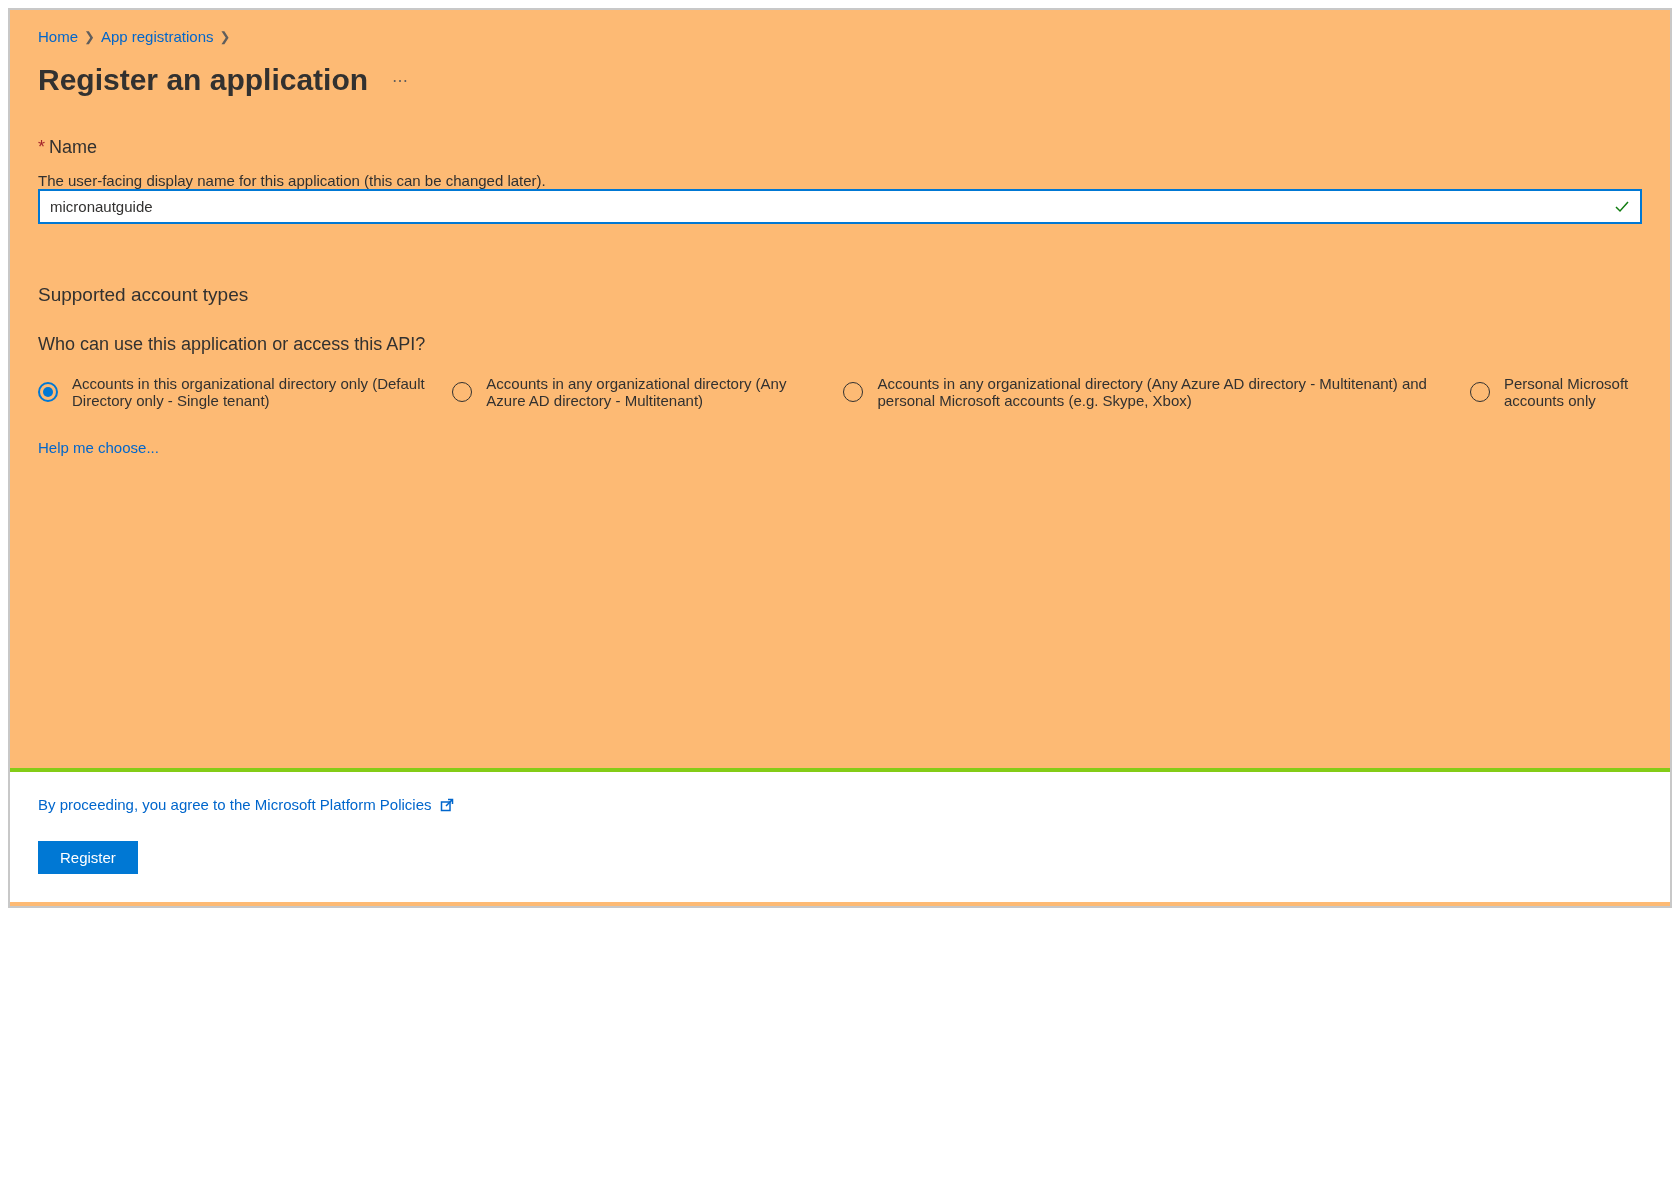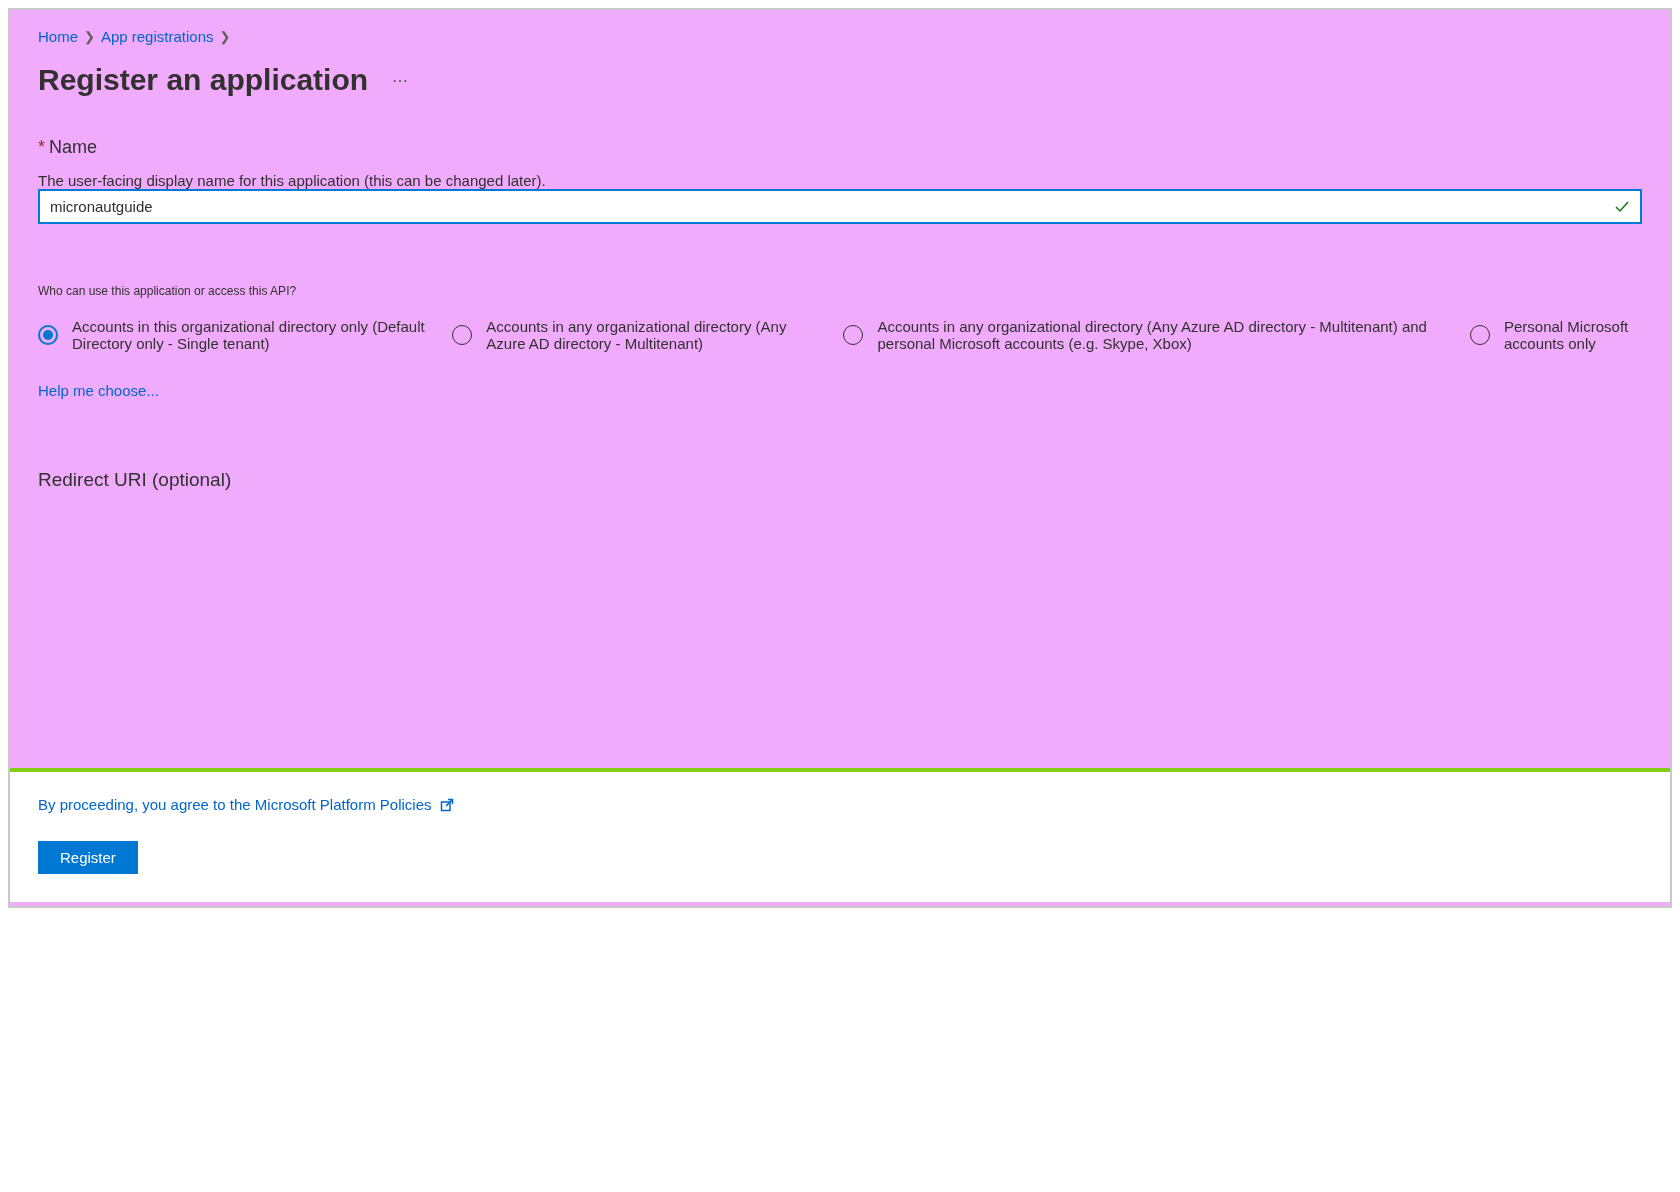--- a/index.html
+++ b/index.html
@@ -9,21 +9,21 @@
     }
     body {
       font-family: 'Segoe UI', -apple-system, BlinkMacSystemFont, sans-serif;
       background: #fff;
       color: #323130;
       font-size: 14px;
     }
     .container {
       border: 2px solid #c8c8c8;
       margin: 8px;
-      background: #f0abfc;
+      background: #fdba74;
       position: relative;
       min-height: 900px;
     }
     .content {
       padding: 18px 28px 0 28px;
     }
     .breadcrumb {
       display: flex;
       align-items: center;
       gap: 6px;
@@ -99,21 +99,21 @@
       stroke-width: 1.5;
       fill: none;
     }
     .section-heading {
       font-size: 19px;
       font-weight: 400;
       color: #323130;
       margin-bottom: 28px;
     }
     .section-question {
-      font-size: 12px;
+      font-size: 18px;
       color: #323130;
       margin-bottom: 20px;
     }
     .radio-group {
       display: flex;
       flex-direction: row;
       gap: 16px;
       margin-bottom: 30px;
     }
     .radio-option {
@@ -221,20 +221,21 @@
     <p class="field-description">The user-facing display name for this application (this can be changed later).</p>
     <div class="input-wrap">
       <input type="text" class="text-input" value="micronautguide" style="">
       <span class="check-icon">
         <svg viewBox="0 0 16 16">
             <path d="M2 8 L6 12 L14 3"></path>
           </svg>
       </span>
     </div>
 
+    <h2 class="section-heading">Supported account types</h2>
     <p class="section-question">Who can use this application or access this API?</p>
 
     <div class="radio-group">
       <div class="radio-option">
         <span class="radio-button checked"></span>
         <span class="radio-label">Accounts in this organizational directory only (Default Directory only - Single tenant)</span>
       </div>
       <div class="radio-option">
         <span class="radio-button unchecked"></span>
         <span class="radio-label">Accounts in any organizational directory (Any Azure AD directory - Multitenant)</span>
@@ -244,21 +245,20 @@
         <span class="radio-label">Accounts in any organizational directory (Any Azure AD directory - Multitenant) and personal Microsoft accounts (e.g. Skype, Xbox)</span>
       </div>
       <div class="radio-option">
         <span class="radio-button unchecked"></span>
         <span class="radio-label">Personal Microsoft accounts only</span>
       </div>
     </div>
 
     <a class="help-link">Help me choose...</a>
 
-    <h2 class="section-heading">Redirect URI (optional)</h2>
 
   </div>
 
   <div class="footer-area">
     <a class="policies-link">
       <span>By proceeding, you agree to the Microsoft Platform Policies</span>
       <span class="external-icon">
         <svg viewBox="0 0 14 14">
             <rect x="1.5" y="4" width="8.5" height="8.5"></rect>
             <path d="M6 8 L12.5 1.5 M8 1.5 L12.5 1.5 L12.5 6"></path>

